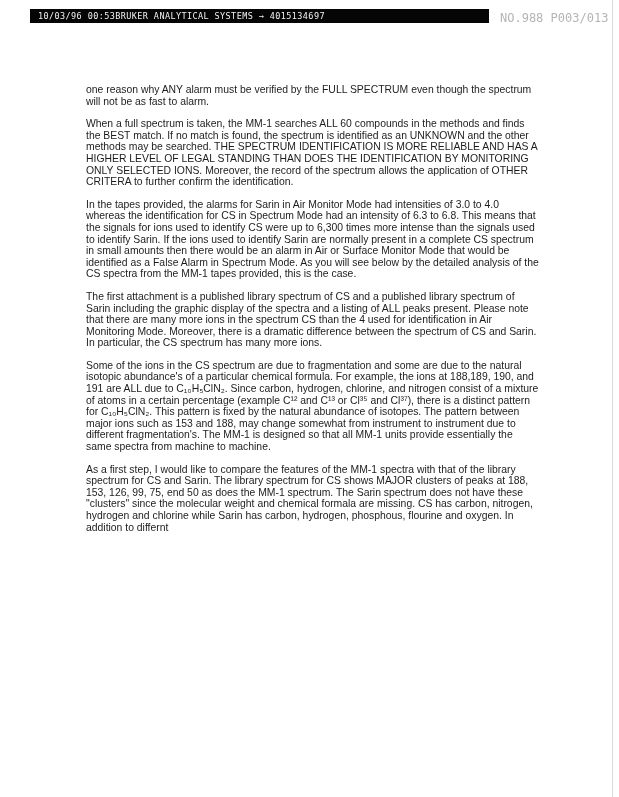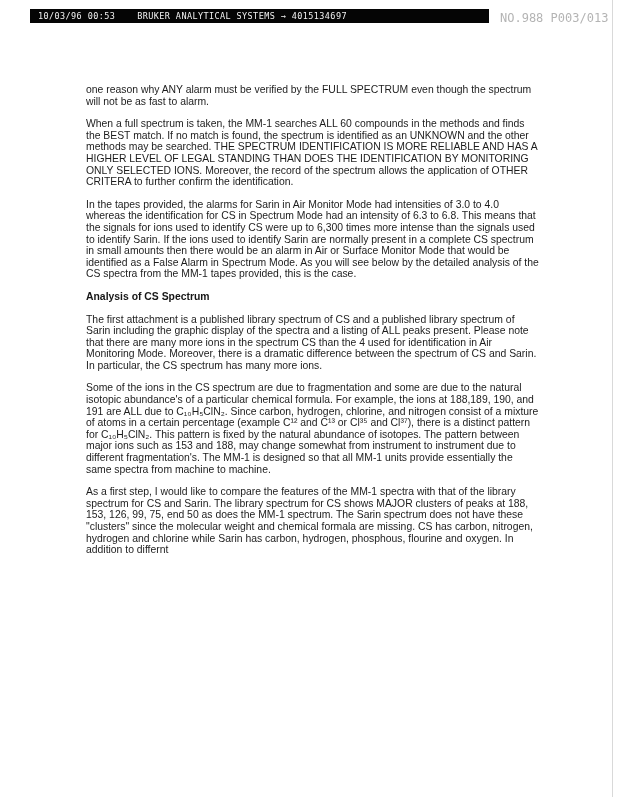--- a/index.html
+++ b/index.html
@@ -18,21 +18,20 @@
     position: absolute;
     left: 30px; top: 9px;
     width: 459px; height: 14px;
     background: #050505;
     color: #f2f2f2;
     font-family: "DejaVu Sans Mono", monospace;
     font-size: 8.5px;
     letter-spacing: 0.4px;
     display: flex;
     align-items: center;
-    gap: 22px;
     padding: 0 8px;
     white-space: nowrap;
     overflow: hidden;
   }
   .fax-right {
     position: absolute;
     left: 500px; top: 11px;
     width: 115px; height: 13px;
     color: #b4b4b4;
     font-family: "DejaVu Sans Mono", monospace;
@@ -77,21 +76,20 @@
 
   <div class="edge-line"></div>
 
   <div class="doc-body">
     <p>one reason why ANY alarm must be verified by the FULL SPECTRUM even though the spectrum will not be as fast to alarm.</p>
 
     <p>When a full spectrum is taken, the MM-1 searches ALL 60 compounds in the methods and finds the BEST match.  If no match is found, the spectrum is identified as an UNKNOWN and the other methods may be searched.  THE SPECTRUM IDENTIFICATION IS MORE RELIABLE AND HAS A HIGHER LEVEL OF LEGAL STANDING THAN DOES THE IDENTIFICATION BY MONITORING ONLY SELECTED IONS.  Moreover, the record of the spectrum allows the application of OTHER CRITERA to further confirm the identification.</p>
 
     <p>In the tapes provided, the alarms for Sarin in Air Monitor Mode had intensities of 3.0 to 4.0 whereas the identification for CS in Spectrum Mode had an intensity of 6.3 to 6.8. This means that the signals for ions used to identify CS were up to 6,300 times more intense than the signals used to identify Sarin.  If the ions used to identify Sarin are normally present in a complete CS spectrum in small amounts then there would be an alarm in Air or Surface Monitor Mode that would be identified as a False Alarm in Spectrum Mode.  As you will see below by the detailed analysis of the CS spectra from the MM-1 tapes provided, this is the case.</p>
 
-    <h3 class="section-heading">Analysis of CS Spectrum</h3>
 
 
     <p>The first attachment is a published library spectrum of CS and a published library spectrum of Sarin including the graphic display of the spectra and a listing of ALL peaks present.  Please note that there are many more ions in the spectrum CS than the 4 used for identification in Air Monitoring Mode.  Moreover, there is a dramatic difference between the spectrum of CS and Sarin.  In particular, the CS spectrum has many more ions.</p>
 
     <p>Some of the ions in the CS spectrum are due to fragmentation and some are due to the natural isotopic abundance's of a particular chemical formula.  For example, the ions at 188,189, 190, and 191 are ALL due to C₁₀H₅ClN₂.  Since carbon, hydrogen, chlorine, and nitrogen consist of a mixture of atoms in a certain percentage (example C¹² and C¹³ or Cl³⁵ and Cl³⁷), there is a distinct pattern for C₁₀H₅ClN₂.  This pattern is fixed by the natural abundance of isotopes.  The pattern between major ions such as 153 and 188, may change somewhat from instrument to instrument due to different fragmentation's. The MM-1 is designed so that all MM-1 units provide essentially the same spectra from machine to machine.</p>
 
     <p>As a first step, I would like to compare the features of the MM-1 spectra with that of the library spectrum for CS and Sarin.  The library spectrum for CS shows MAJOR clusters of peaks at 188, 153, 126, 99, 75, end 50 as does the MM-1 spectrum.  The Sarin spectrum does not have these "clusters" since the molecular weight and chemical formala are missing.  CS has carbon, nitrogen, hydrogen and chlorine while Sarin has carbon, hydrogen, phosphous, flourine and oxygen.  In addition to differnt</p>
   </div>
 
 </div>

